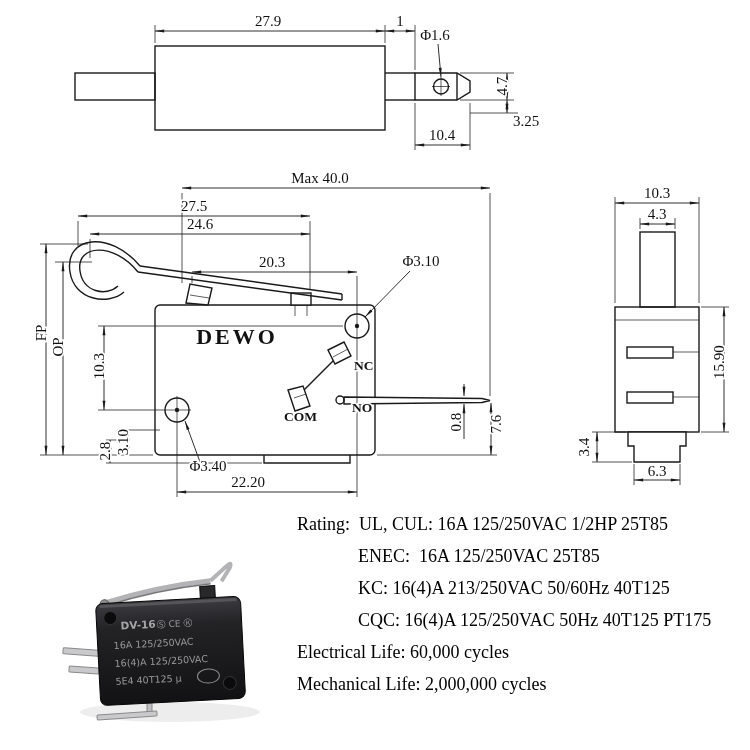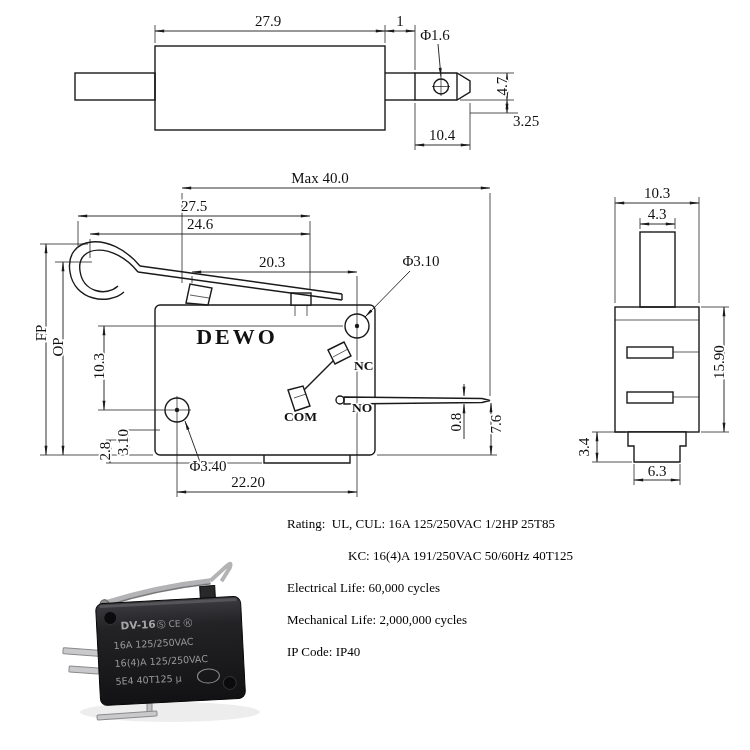--- a/index.html
+++ b/index.html
@@ -13,21 +13,21 @@
   .dim {stroke:#1a1a1a;stroke-width:0.9;fill:none;}
   .ext {stroke:#1a1a1a;stroke-width:0.75;fill:none;}
   text.dt{font-family:"Liberation Serif",serif;font-size:15px;fill:#111;
           paint-order:stroke;stroke:#ffffff;stroke-width:3.5px;stroke-linejoin:round;}
   text.lbl{font-family:"Liberation Serif",serif;font-size:13.5px;font-weight:bold;fill:#111;
           paint-order:stroke;stroke:#ffffff;stroke-width:3px;stroke-linejoin:round;}
   text.brand{font-family:"Liberation Serif",serif;font-size:22px;font-weight:bold;
           letter-spacing:3px;fill:#111;}
   text.ph{font-family:"DejaVu Sans",sans-serif;}
   
-  .specs{position:absolute;left:287px;top:508px;width:447px;font-size:13px;color:#000;}
+  .specs{position:absolute;left:297px;top:508px;width:447px;font-size:18px;color:#000;}
   .spec-line{height:32px;line-height:32px;white-space:pre;}
   .spec-line.indent{padding-left:61px;}
 </style>
 </head>
 <body>
 
 <svg width="750" height="750" viewBox="0 0 750 750">
   <defs>
     <marker id="arr" viewBox="0 0 12 12" refX="11" refY="6" markerWidth="11" markerHeight="11" markerUnits="userSpaceOnUse" orient="auto-start-reverse">
       <path d="M1,4.4 L11,6 L1,7.6 Z" fill="#1a1a1a"></path>
@@ -269,17 +269,18 @@
       <text class="ph" x="114" y="646" font-size="9.5" fill="#98989a">16A 125/250VAC</text>
       <text class="ph" x="114" y="664" font-size="9.5" fill="#98989a">16(4)A 125/250VAC</text>
       <text class="ph" x="114" y="682" font-size="9.5" fill="#98989a">5E4  40T125 µ</text>
       <ellipse cx="207" cy="678" rx="11" ry="7" stroke="#8b8b8e" fill="none"></ellipse>
     </g>
   </g>
 </svg>
 
 <div class="specs">
   <div class="spec-line">Rating:  UL, CUL: 16A 125/250VAC 1/2HP 25T85</div>
-  <div class="spec-line indent">KC: 16(4)A 191/250VAC 50/60Hz 40T125</div>
+  <div class="spec-line indent">ENEC:  16A 125/250VAC 25T85</div>
+  <div class="spec-line indent">KC: 16(4)A 213/250VAC 50/60Hz 40T125</div>
+  <div class="spec-line indent">CQC: 16(4)A 125/250VAC 50Hz 40T125 PT175</div>
   <div class="spec-line">Electrical Life: 60,000 cycles</div>
   <div class="spec-line">Mechanical Life: 2,000,000 cycles</div>
-  <div class="spec-line">IP Code: IP40</div>
 </div>
 
 </body></html>

